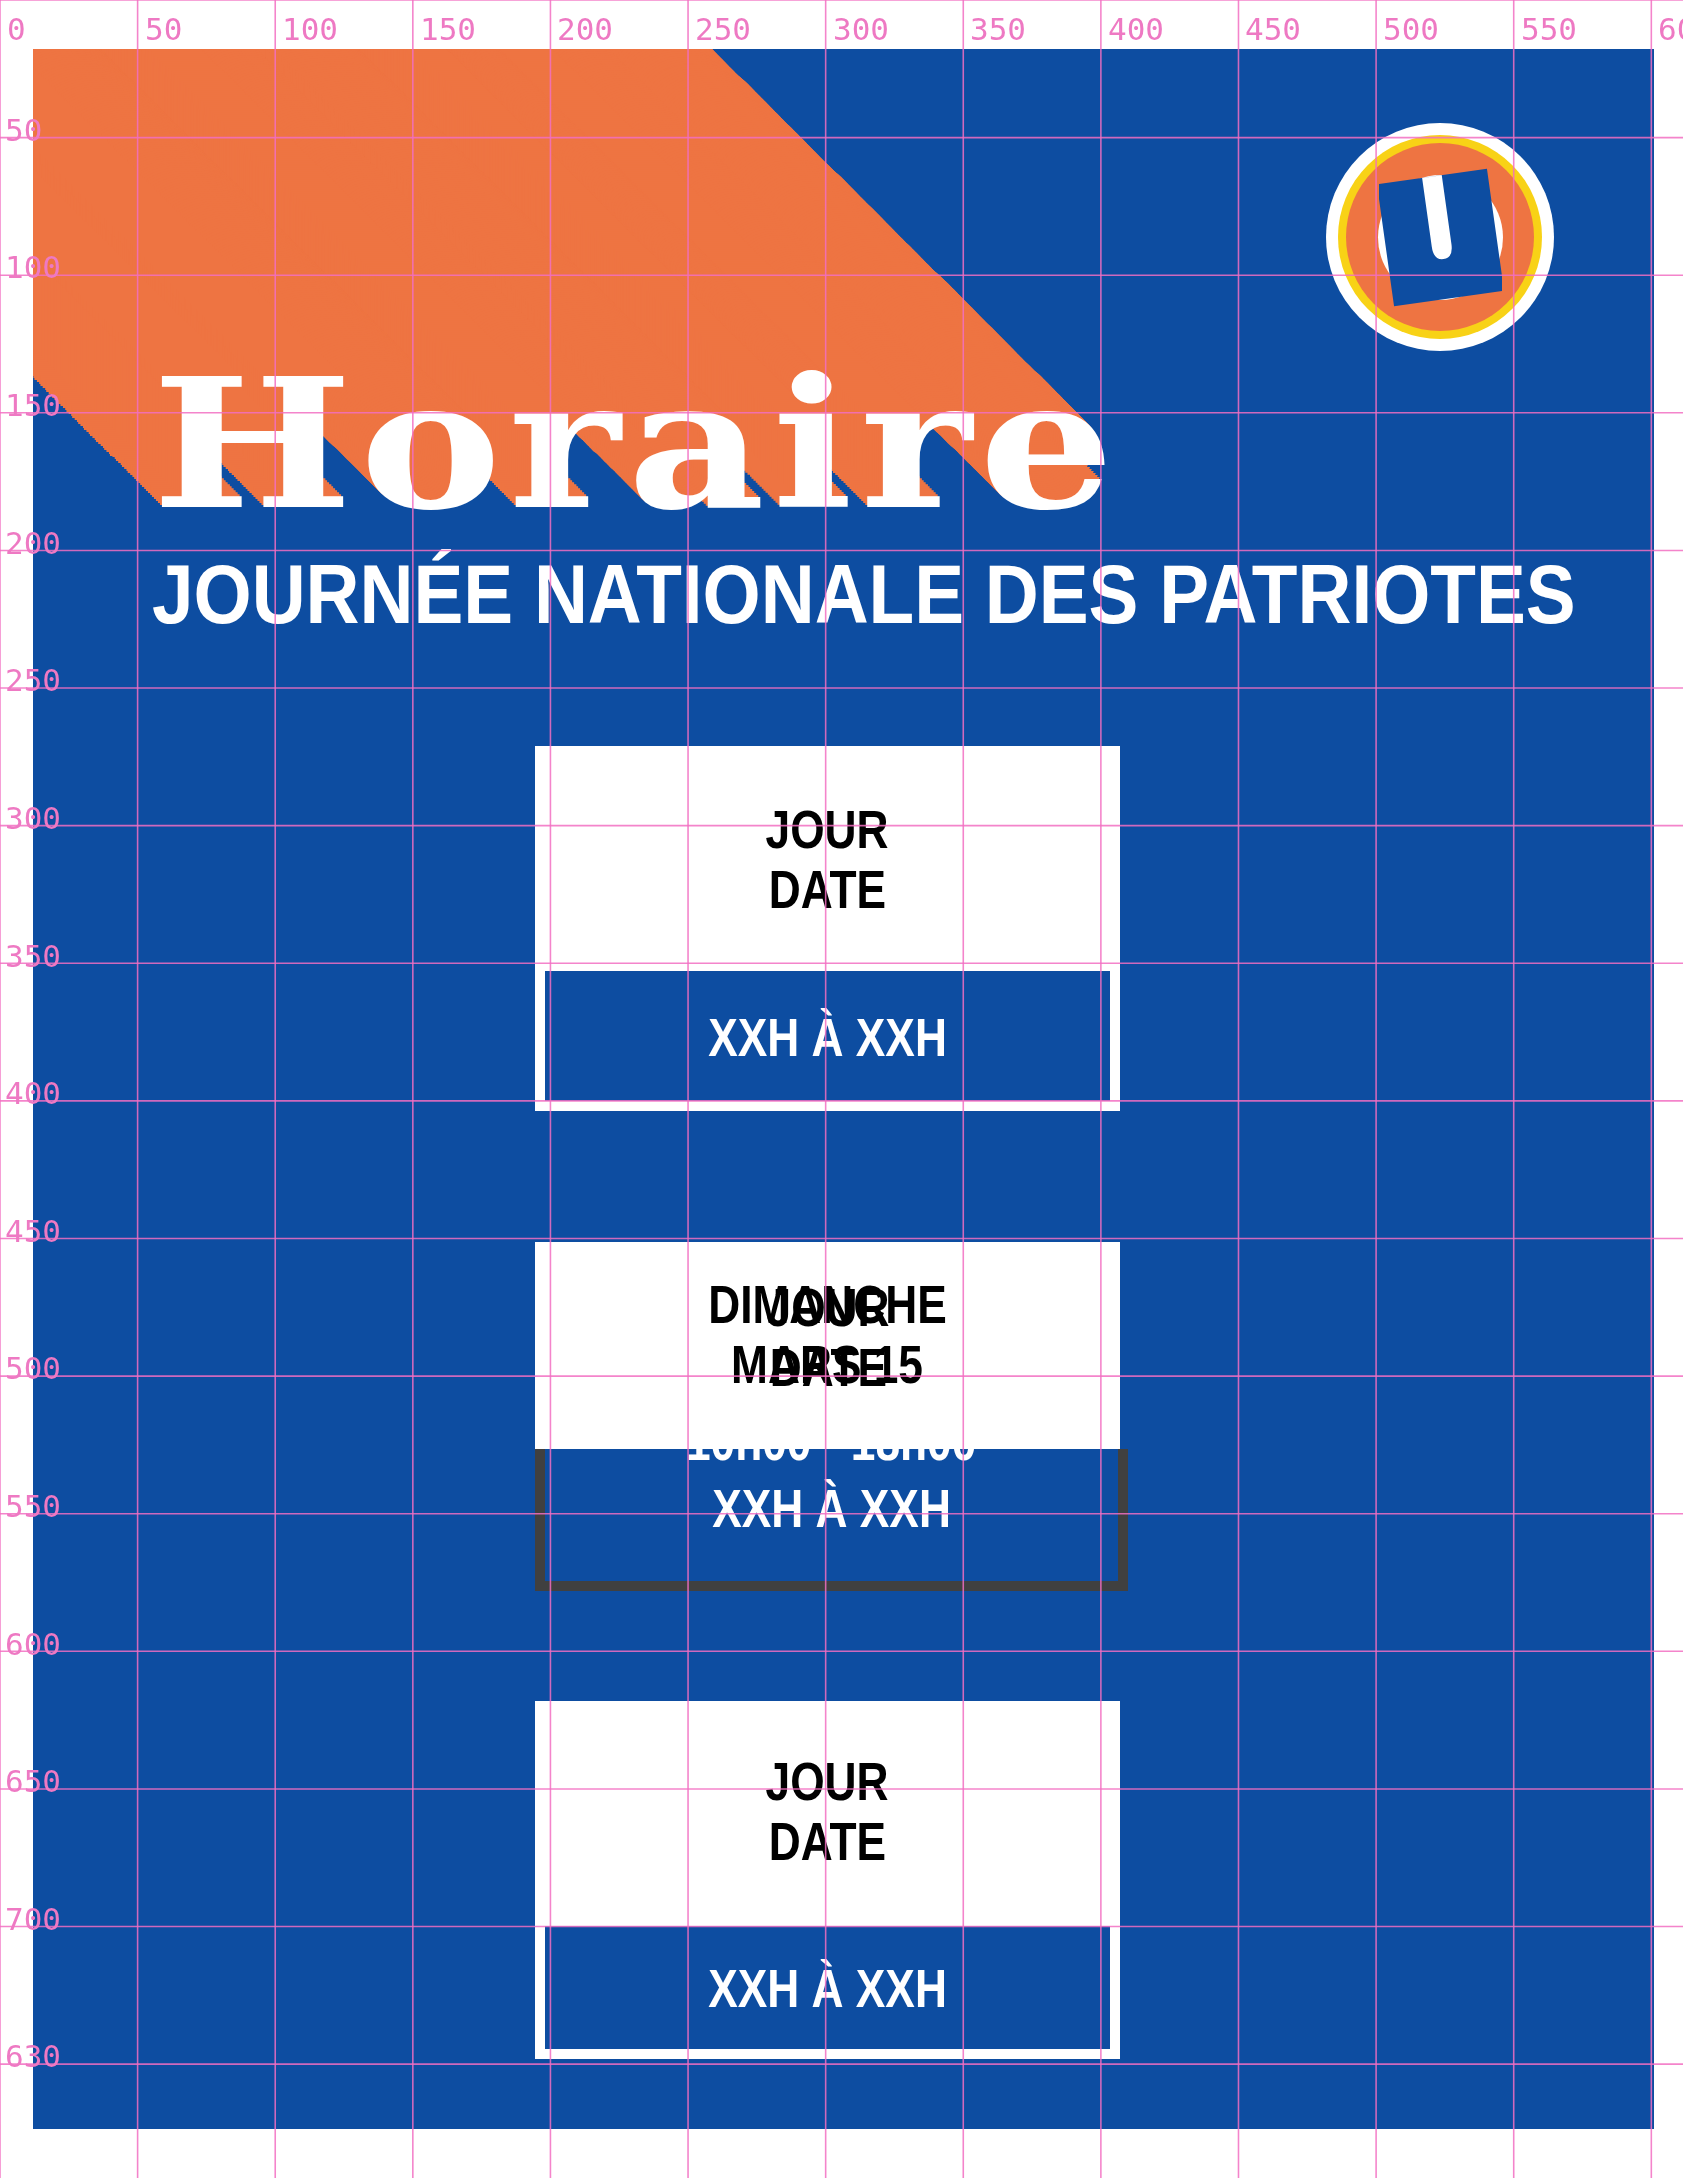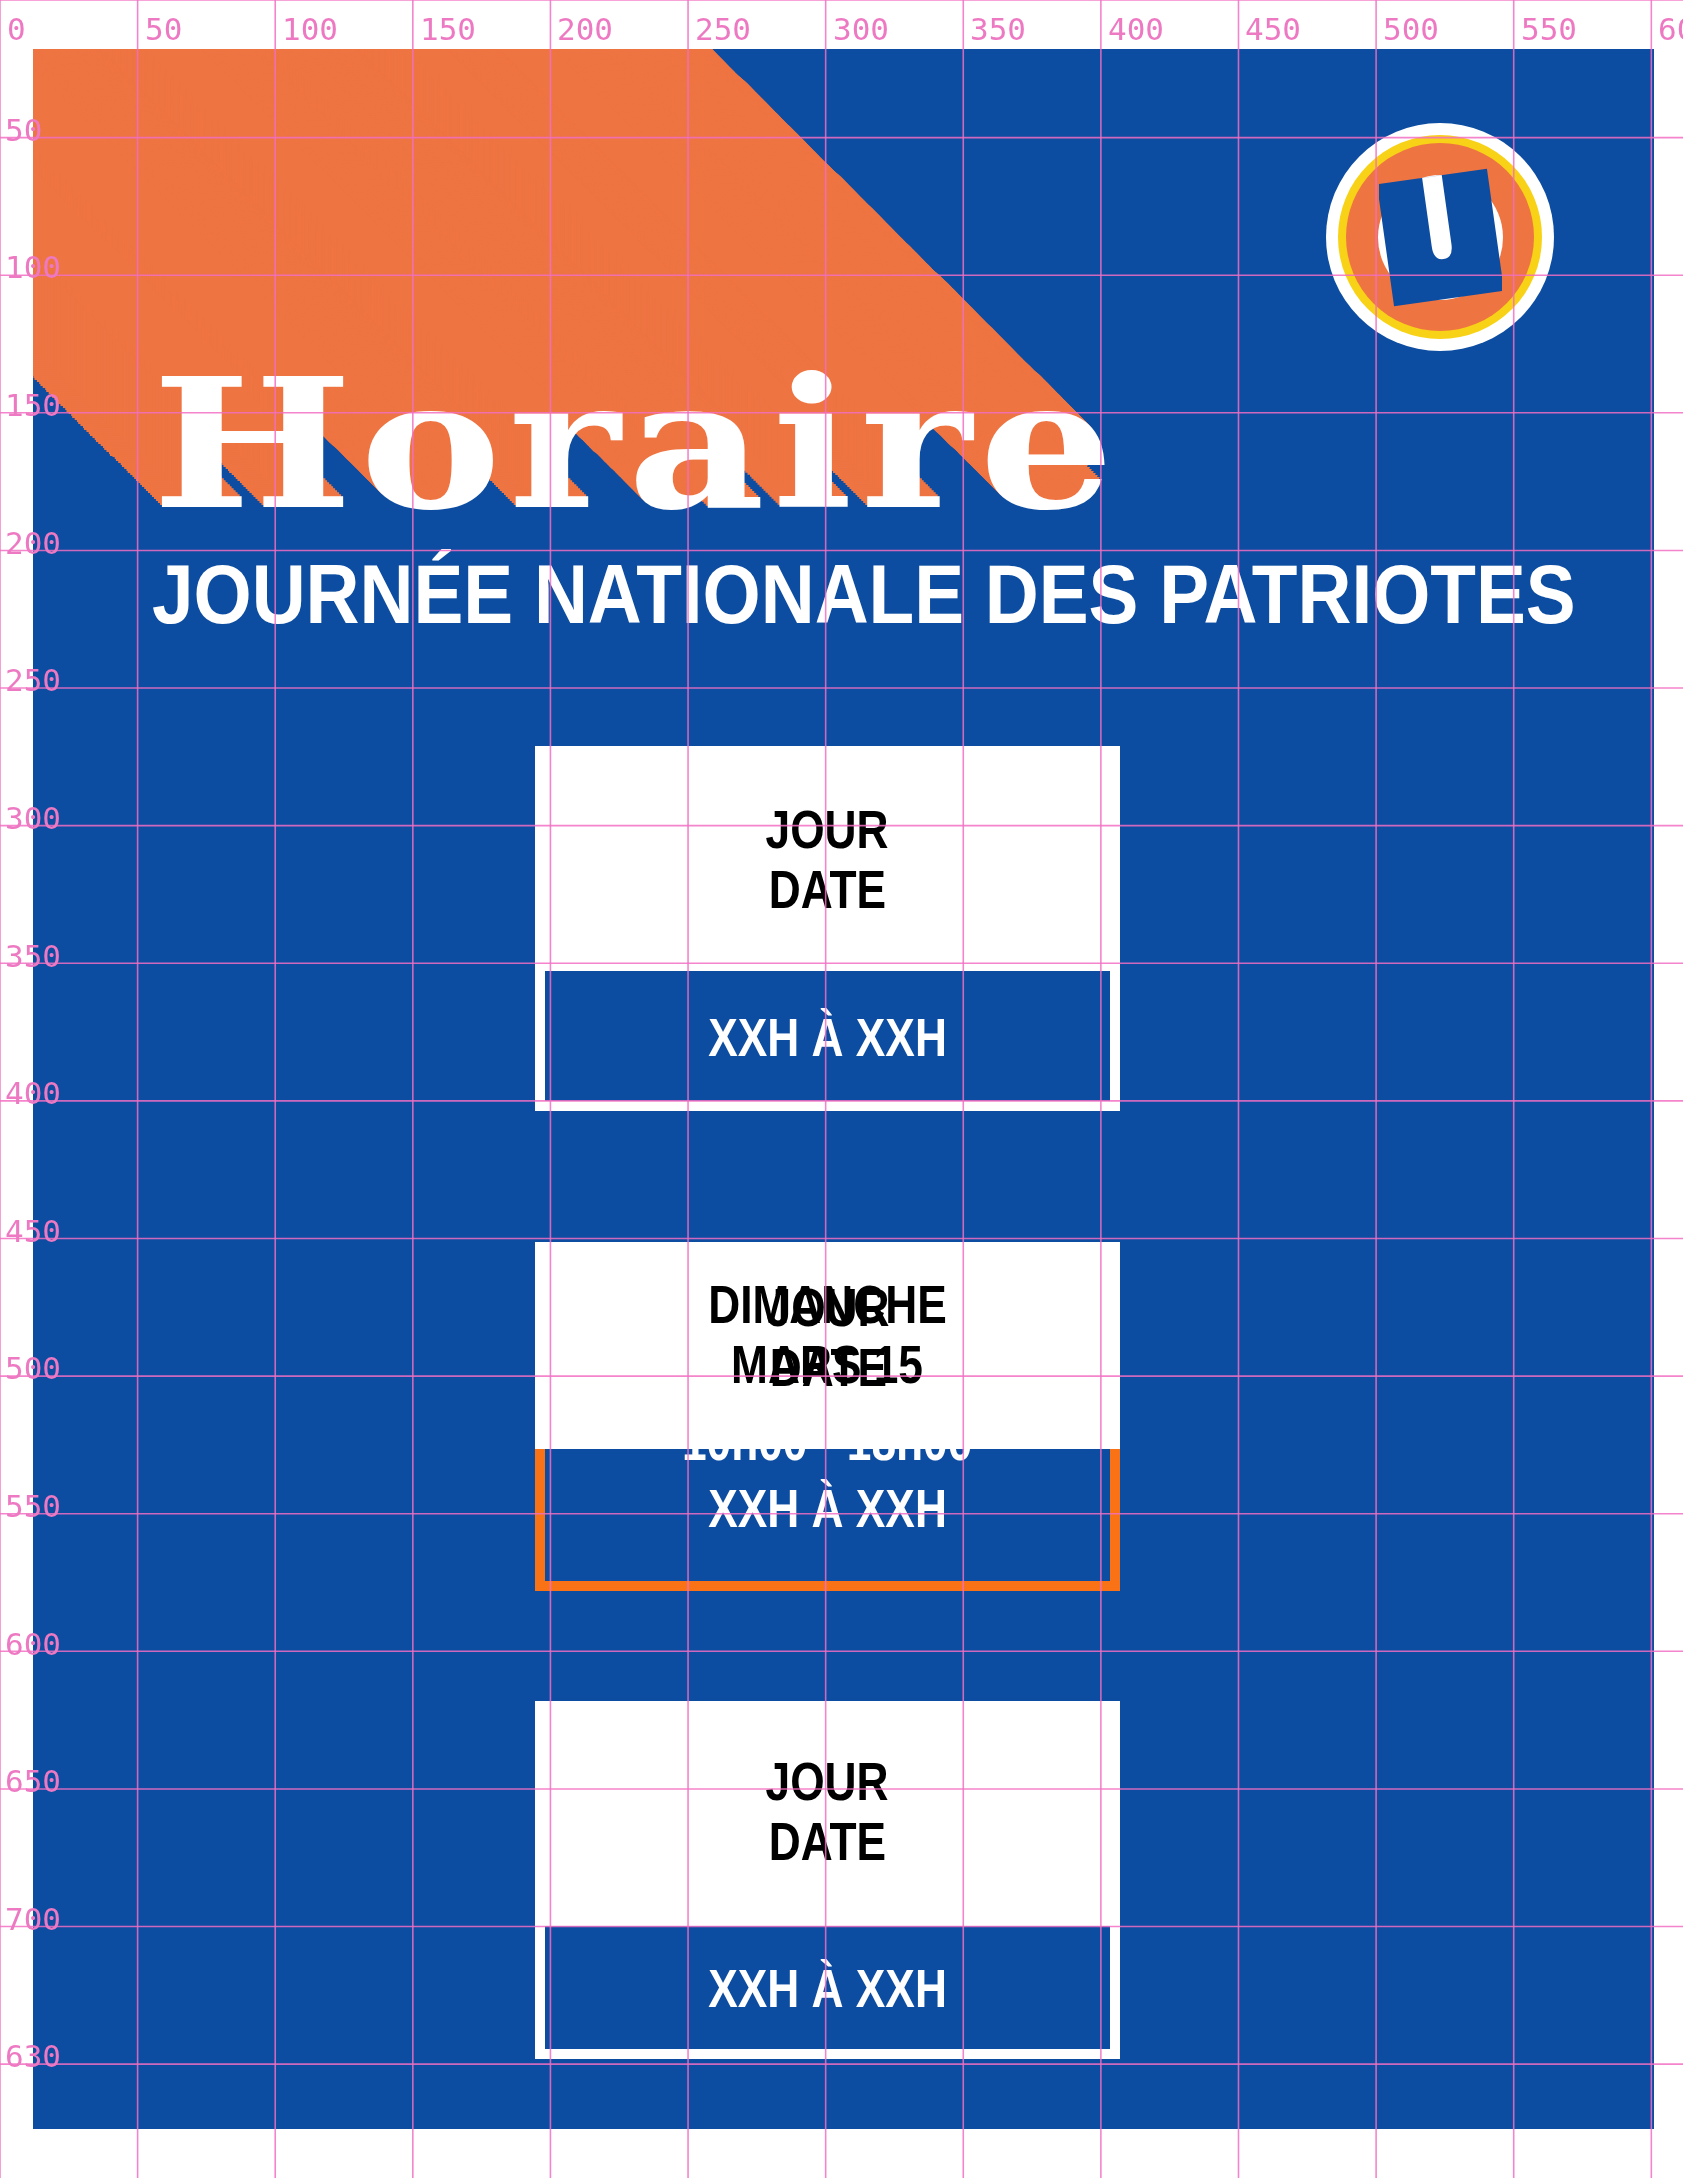--- a/index.html
+++ b/index.html
@@ -29,21 +29,21 @@
           display:flex;align-items:center;justify-content:center;}
   .ring-w{width:125px;height:125px;border-radius:50%;background:#ffffff;}
   .logo svg{position:absolute;left:50%;top:50%;margin-left:-61px;margin-top:-70px;}
 
   
   .card{position:absolute;left:502px;width:585px;background:#ffffff;}
   .c1{top:697px;height:365px;}
   .c3{top:1652px;height:358px;}
   .cbox{position:absolute;left:10px;right:10px;top:225px;bottom:10px;background:#0d4da1;}
   .c2w{top:1193px;height:207px;background:#ffffff;}
-  .c2b{top:1400px;height:142px;background:#f97316;}
+  .c2b{top:1400px;height:142px;background:#404040;padding-left:8px;}
   .c2bi{position:absolute;left:10px;right:10px;top:0;bottom:10px;background:#0d4da1;}
 
   .ctext{position:absolute;left:0;right:0;text-align:center;
          font-weight:bold;font-size:54px;line-height:60px;color:#000000;white-space:nowrap;}
   .ctext span{display:inline-block;transform:scaleX(0.82);transform-origin:center top;}
   .white{color:#ffffff;}
   .day1{top:53px;}  .time1{top:261px;}
   .day3{top:50px;}  .time3{top:257px;}
   .actual{top:32px;} .ghost{top:35px;left:2px;}
   .time2{top:29px;}

